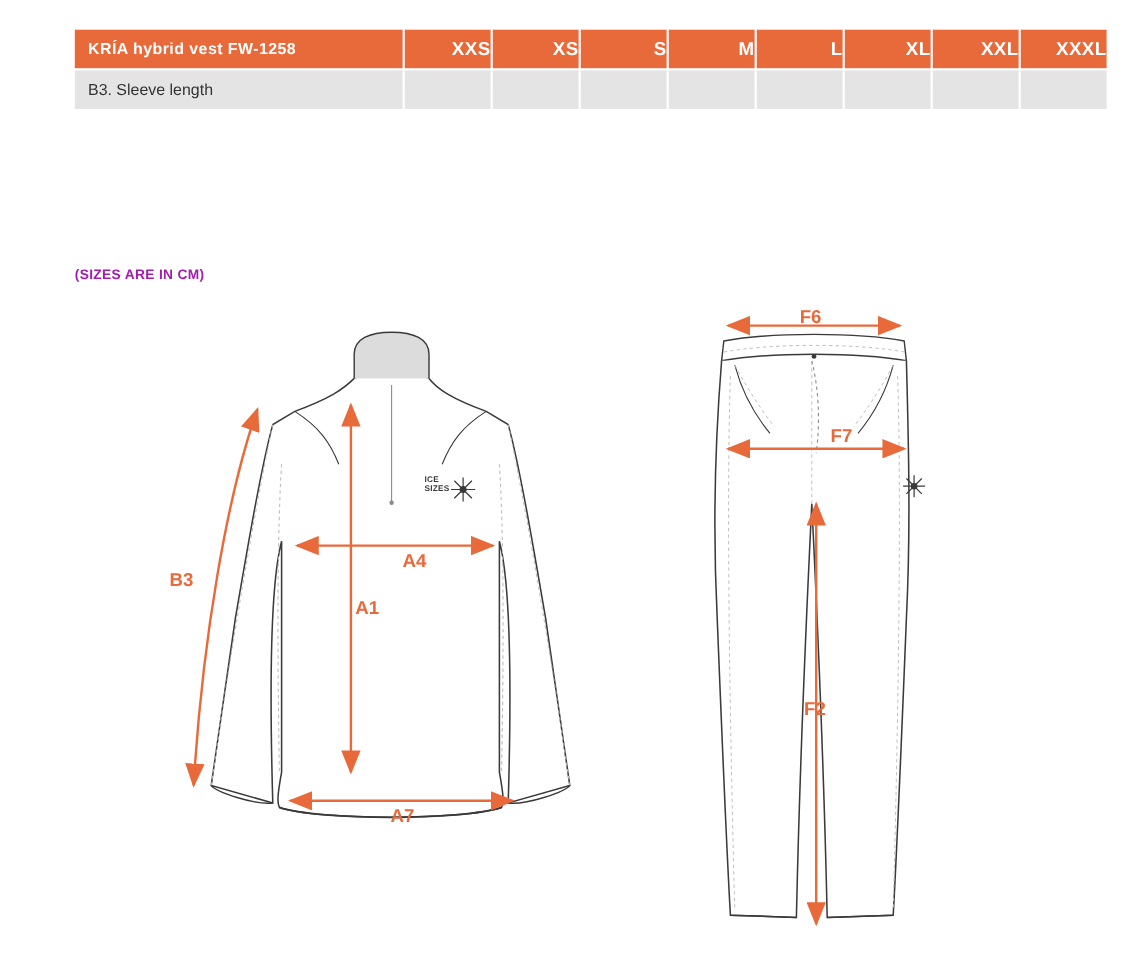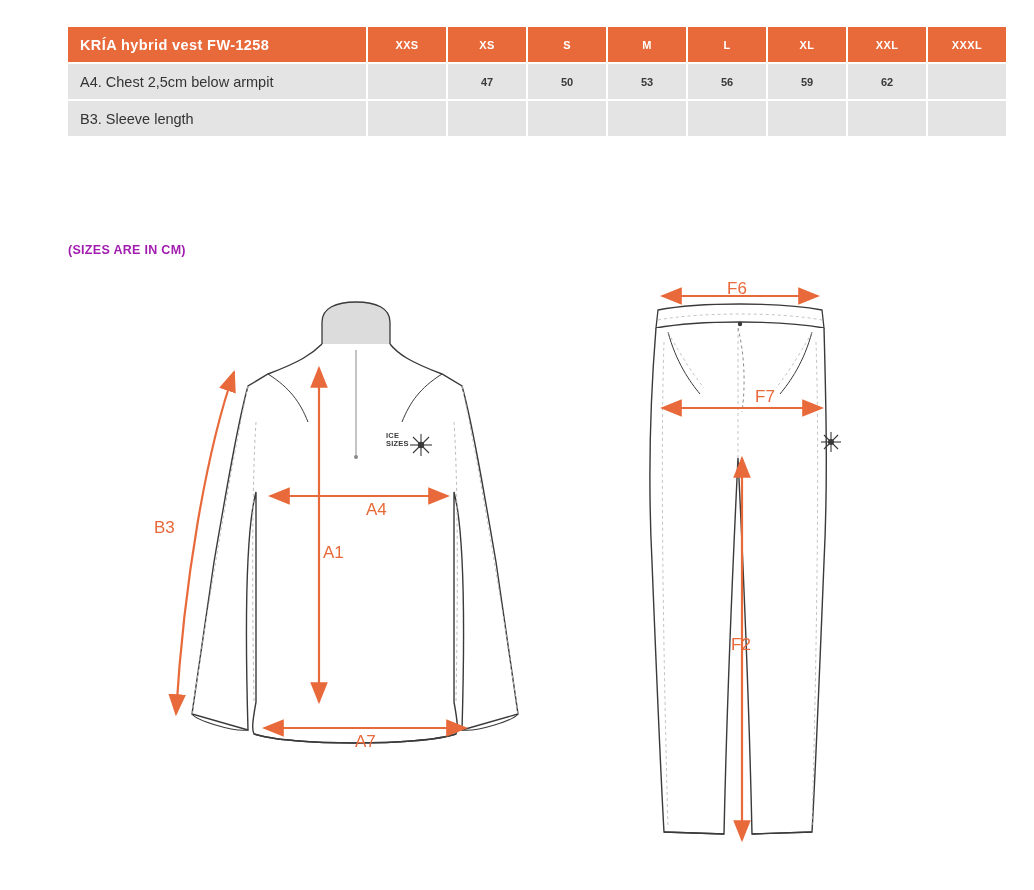--- a/index.html
+++ b/index.html
@@ -28,22 +28,22 @@
   }
   table.size-table {
     border-collapse: collapse;
     width: 940px;
     table-layout: fixed;
   }
   table.size-table th,
   table.size-table td {
     border: 2px solid #ffffff;
     height: 37px;
-    text-align: center;
-    font-size: 11px;
+    text-align: right;
+    font-size: 17px;
     font-weight: bold;
     padding: 0;
   }
   table.size-table thead th {
     background: #e8693a;
     color: #ffffff;
     letter-spacing: 0.4px;
   }
   table.size-table thead th.title-cell {
     text-align: left;
@@ -80,21 +80,21 @@
     position: absolute;
     left: 0;
     top: 262px;
     width: 1034px;
     height: 628px;
   }
   .dim-label {
     position: absolute;
     color: #e8693a;
     font-size: 17px;
-    font-weight: normal;
+    font-weight: bold;
     font-family: "Liberation Sans", sans-serif;
   }
   .brand-mark {
     position: absolute;
     color: #3a3a3a;
     font-size: 7.5px;
     font-weight: bold;
     line-height: 1.05;
     letter-spacing: 0.2px;
   }
@@ -125,31 +125,20 @@
           <th>S</th>
           <th>M</th>
           <th>L</th>
           <th>XL</th>
           <th>XXL</th>
           <th>XXXL</th>
         </tr>
       </thead>
       <tbody>
         <tr>
-          <td class="label-cell">A4. Chest 2,5cm below armpit</td>
-          <td></td>
-          <td>47</td>
-          <td>50</td>
-          <td>53</td>
-          <td>56</td>
-          <td>59</td>
-          <td>62</td>
-          <td></td>
-        </tr>
-        <tr>
           <td class="label-cell">B3. Sleeve length</td>
           <td></td>
           <td></td>
           <td></td>
           <td></td>
           <td></td>
           <td></td>
           <td></td>
           <td></td>
         </tr>

